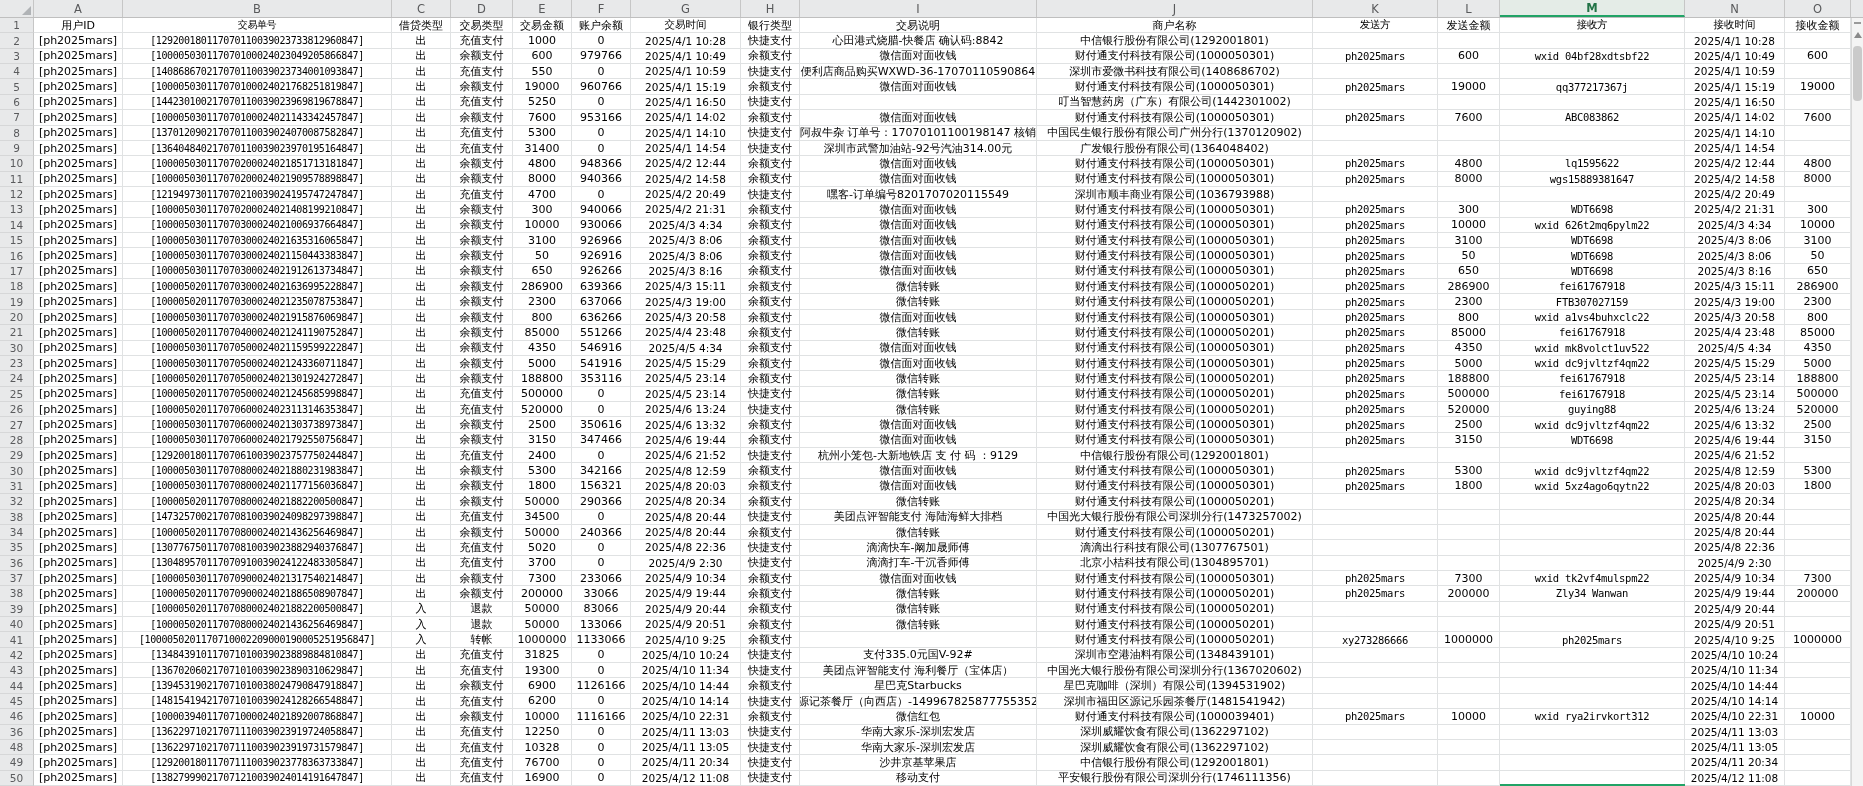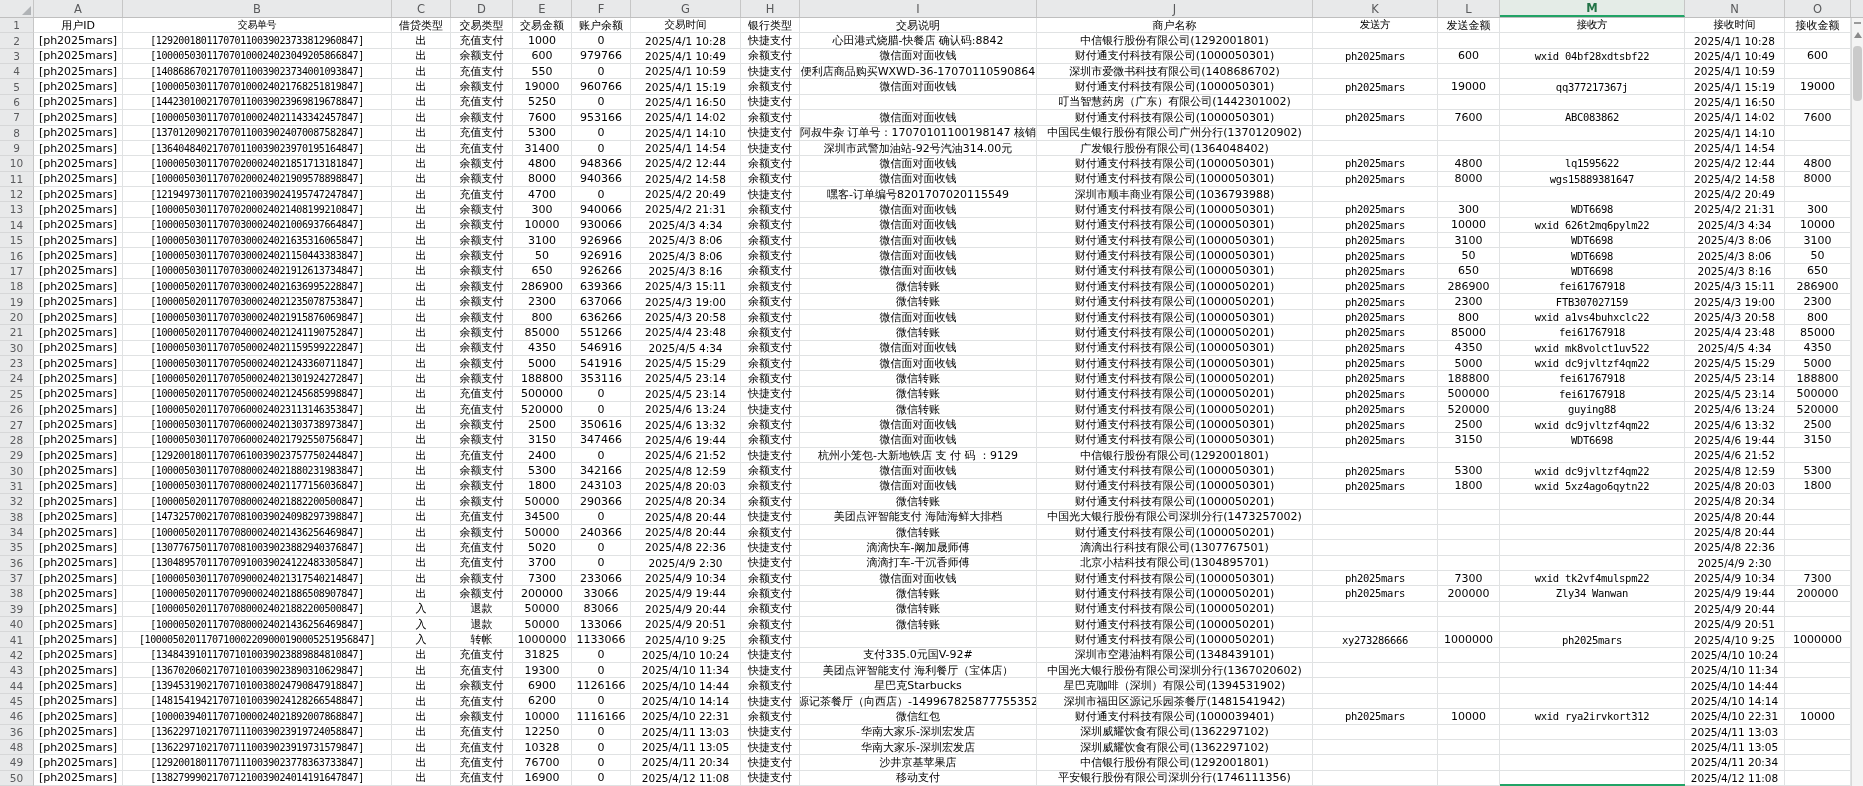--- a/index.html
+++ b/index.html
@@ -605,21 +605,21 @@
         <div class="cell col-n" style="width: 100px; min-width: 100px;">2025/4/8 12:59</div>
         <div class="cell col-o" style="width: 66px; min-width: 66px;">5300</div>
       </div>
       <div class="row">
         <div class="rn">31</div>
         <div class="cell col-a" style="width: 89px; min-width: 89px;">[ph2025mars]</div>
         <div class="cell col-b" style="width: 269px; min-width: 269px;">[100005030117070800024021177156036847]</div>
         <div class="cell col-c" style="width: 59px; min-width: 59px;">出</div>
         <div class="cell col-d" style="width: 62px; min-width: 62px;">余额支付</div>
         <div class="cell col-e" style="width: 59px; min-width: 59px;">1800</div>
-        <div class="cell col-f" style="width: 59px; min-width: 59px;">243103</div>
+        <div class="cell col-f" style="width: 59px; min-width: 59px;">156321</div>
         <div class="cell col-g" style="width: 110px; min-width: 110px;">2025/4/8 20:03</div>
         <div class="cell col-h" style="width: 59px; min-width: 59px;">余额支付</div>
         <div class="cell col-i" style="width: 237px; min-width: 237px;">微信面对面收钱</div>
         <div class="cell col-j" style="width: 276px; min-width: 276px;">财付通支付科技有限公司(1000050301)</div>
         <div class="cell col-k" style="width: 125px; min-width: 125px;">ph2025mars</div>
         <div class="cell col-l" style="width: 62px; min-width: 62px;">1800</div>
         <div class="cell col-m" style="width: 185px; min-width: 185px;">wxid 5xz4ago6qytn22</div>
         <div class="cell col-n" style="width: 100px; min-width: 100px;">2025/4/8 20:03</div>
         <div class="cell col-o" style="width: 66px; min-width: 66px;">1800</div>
       </div>

